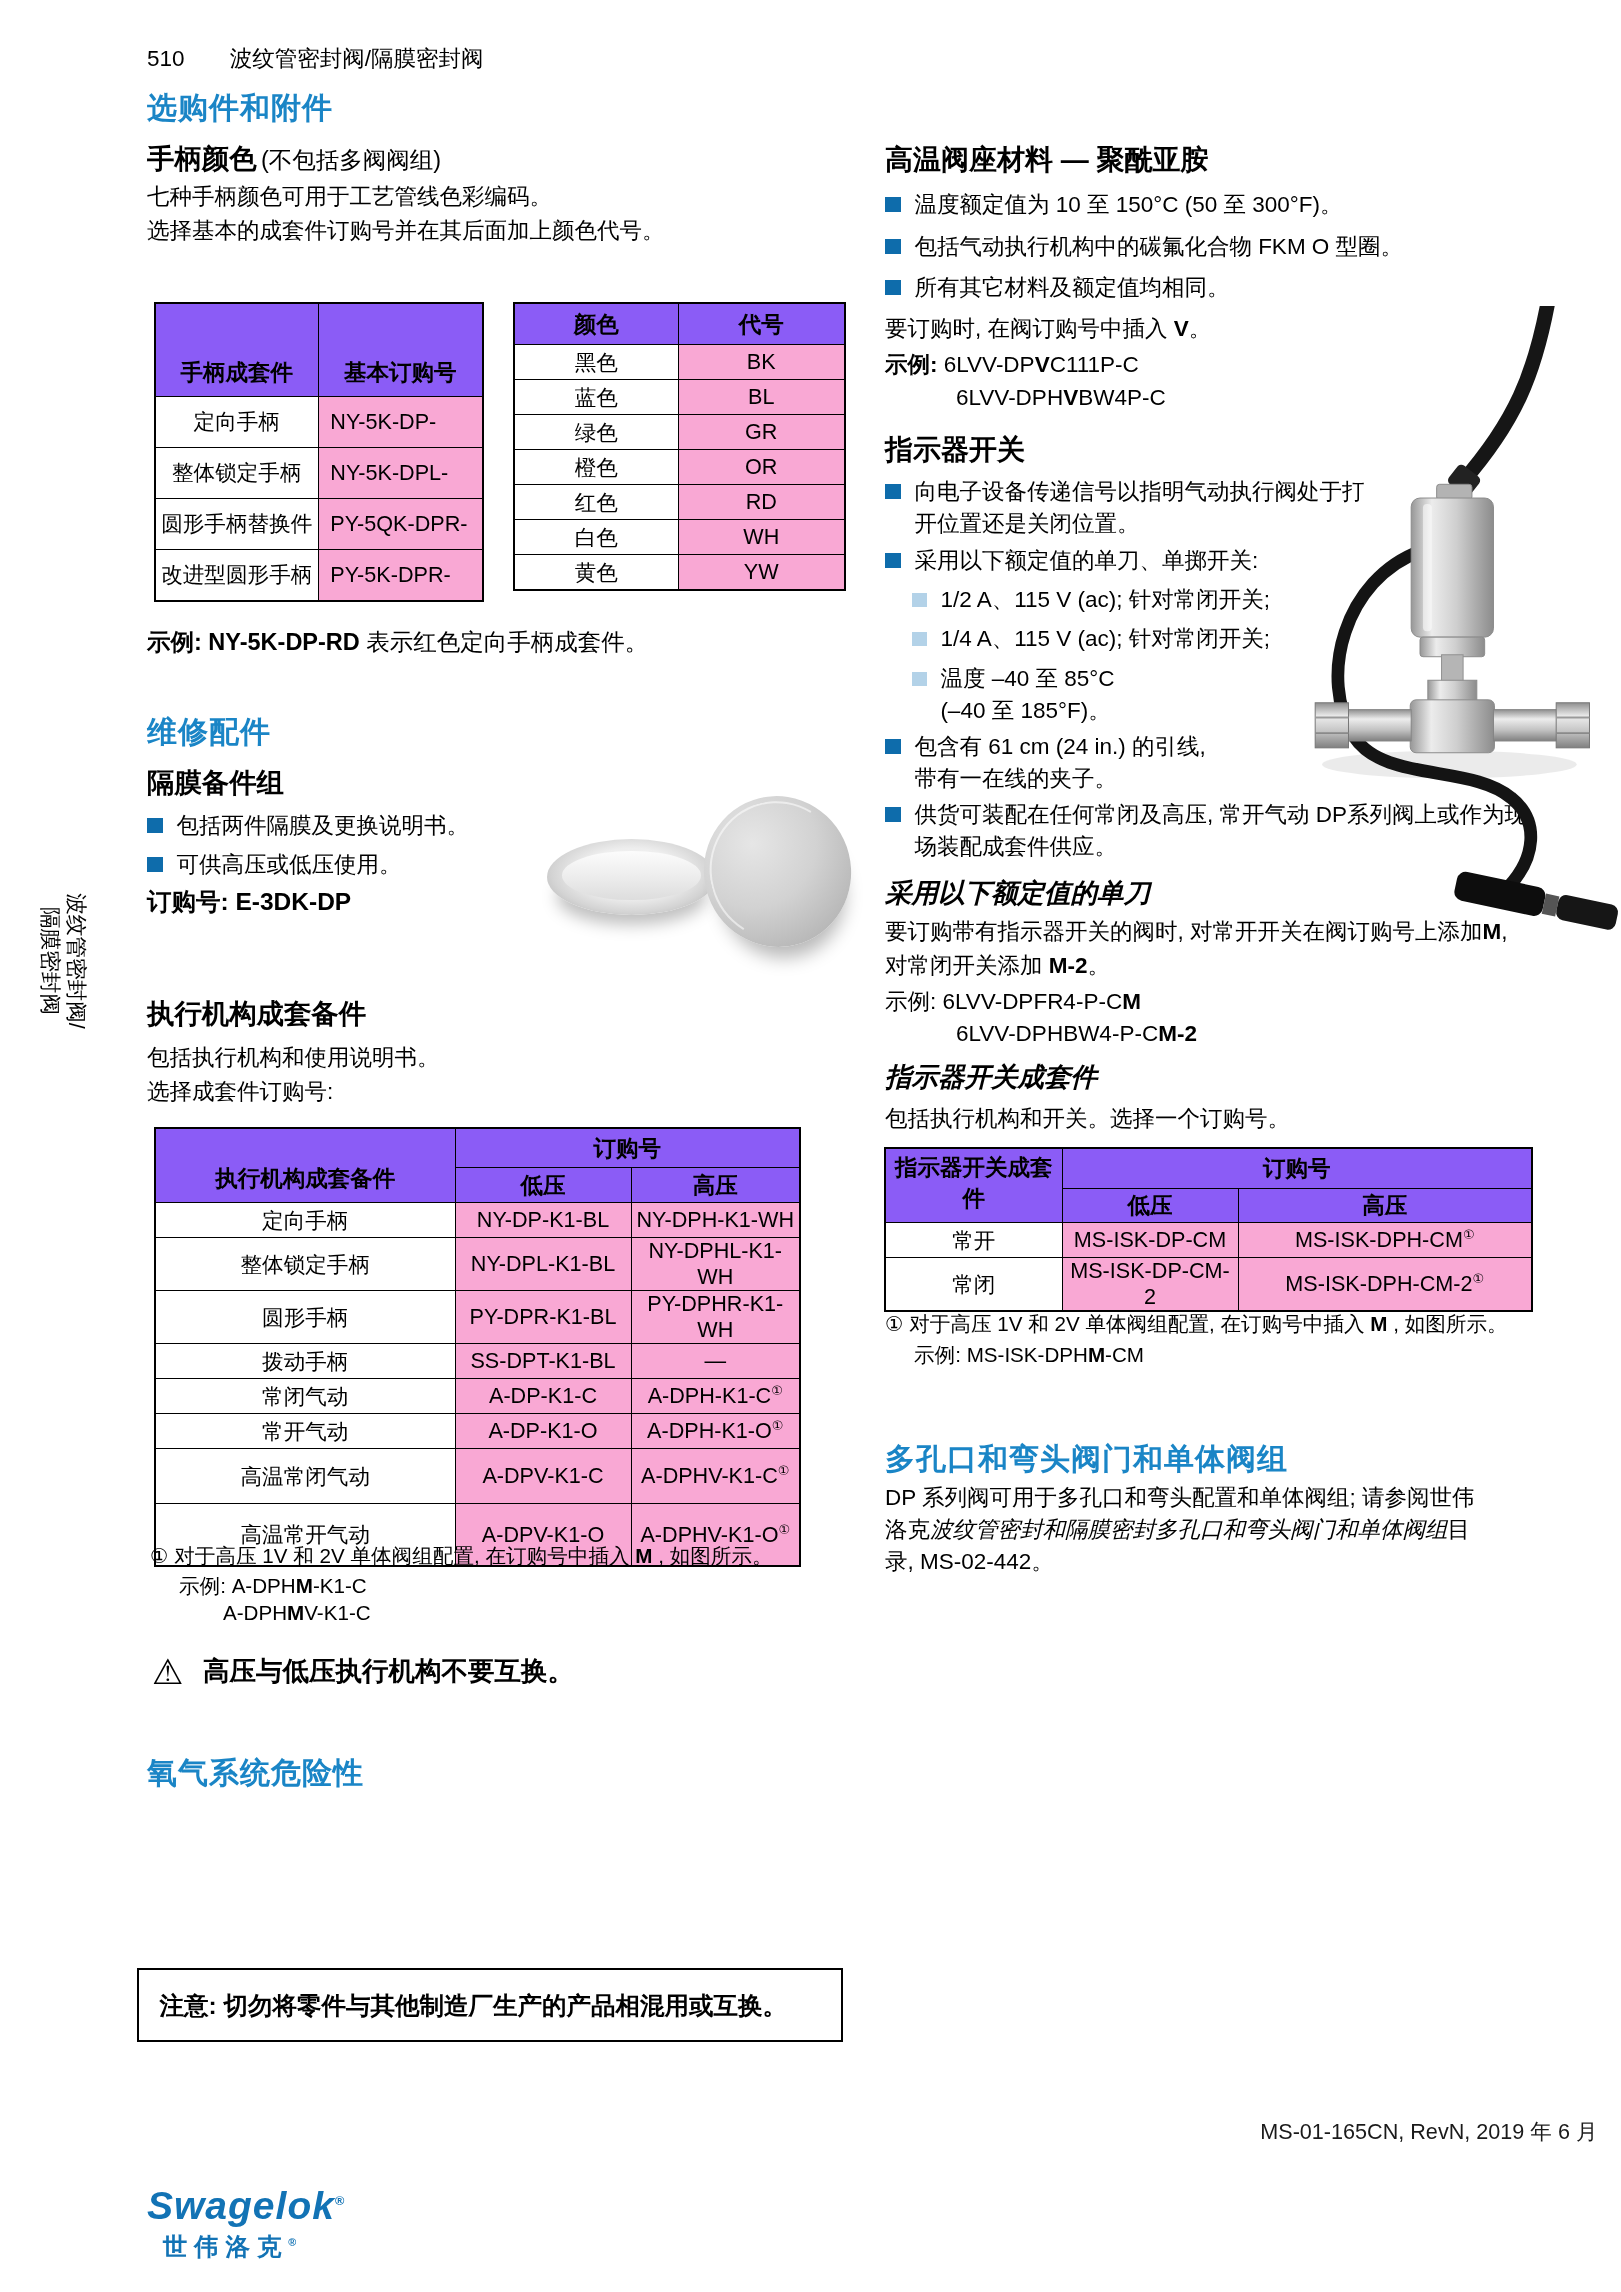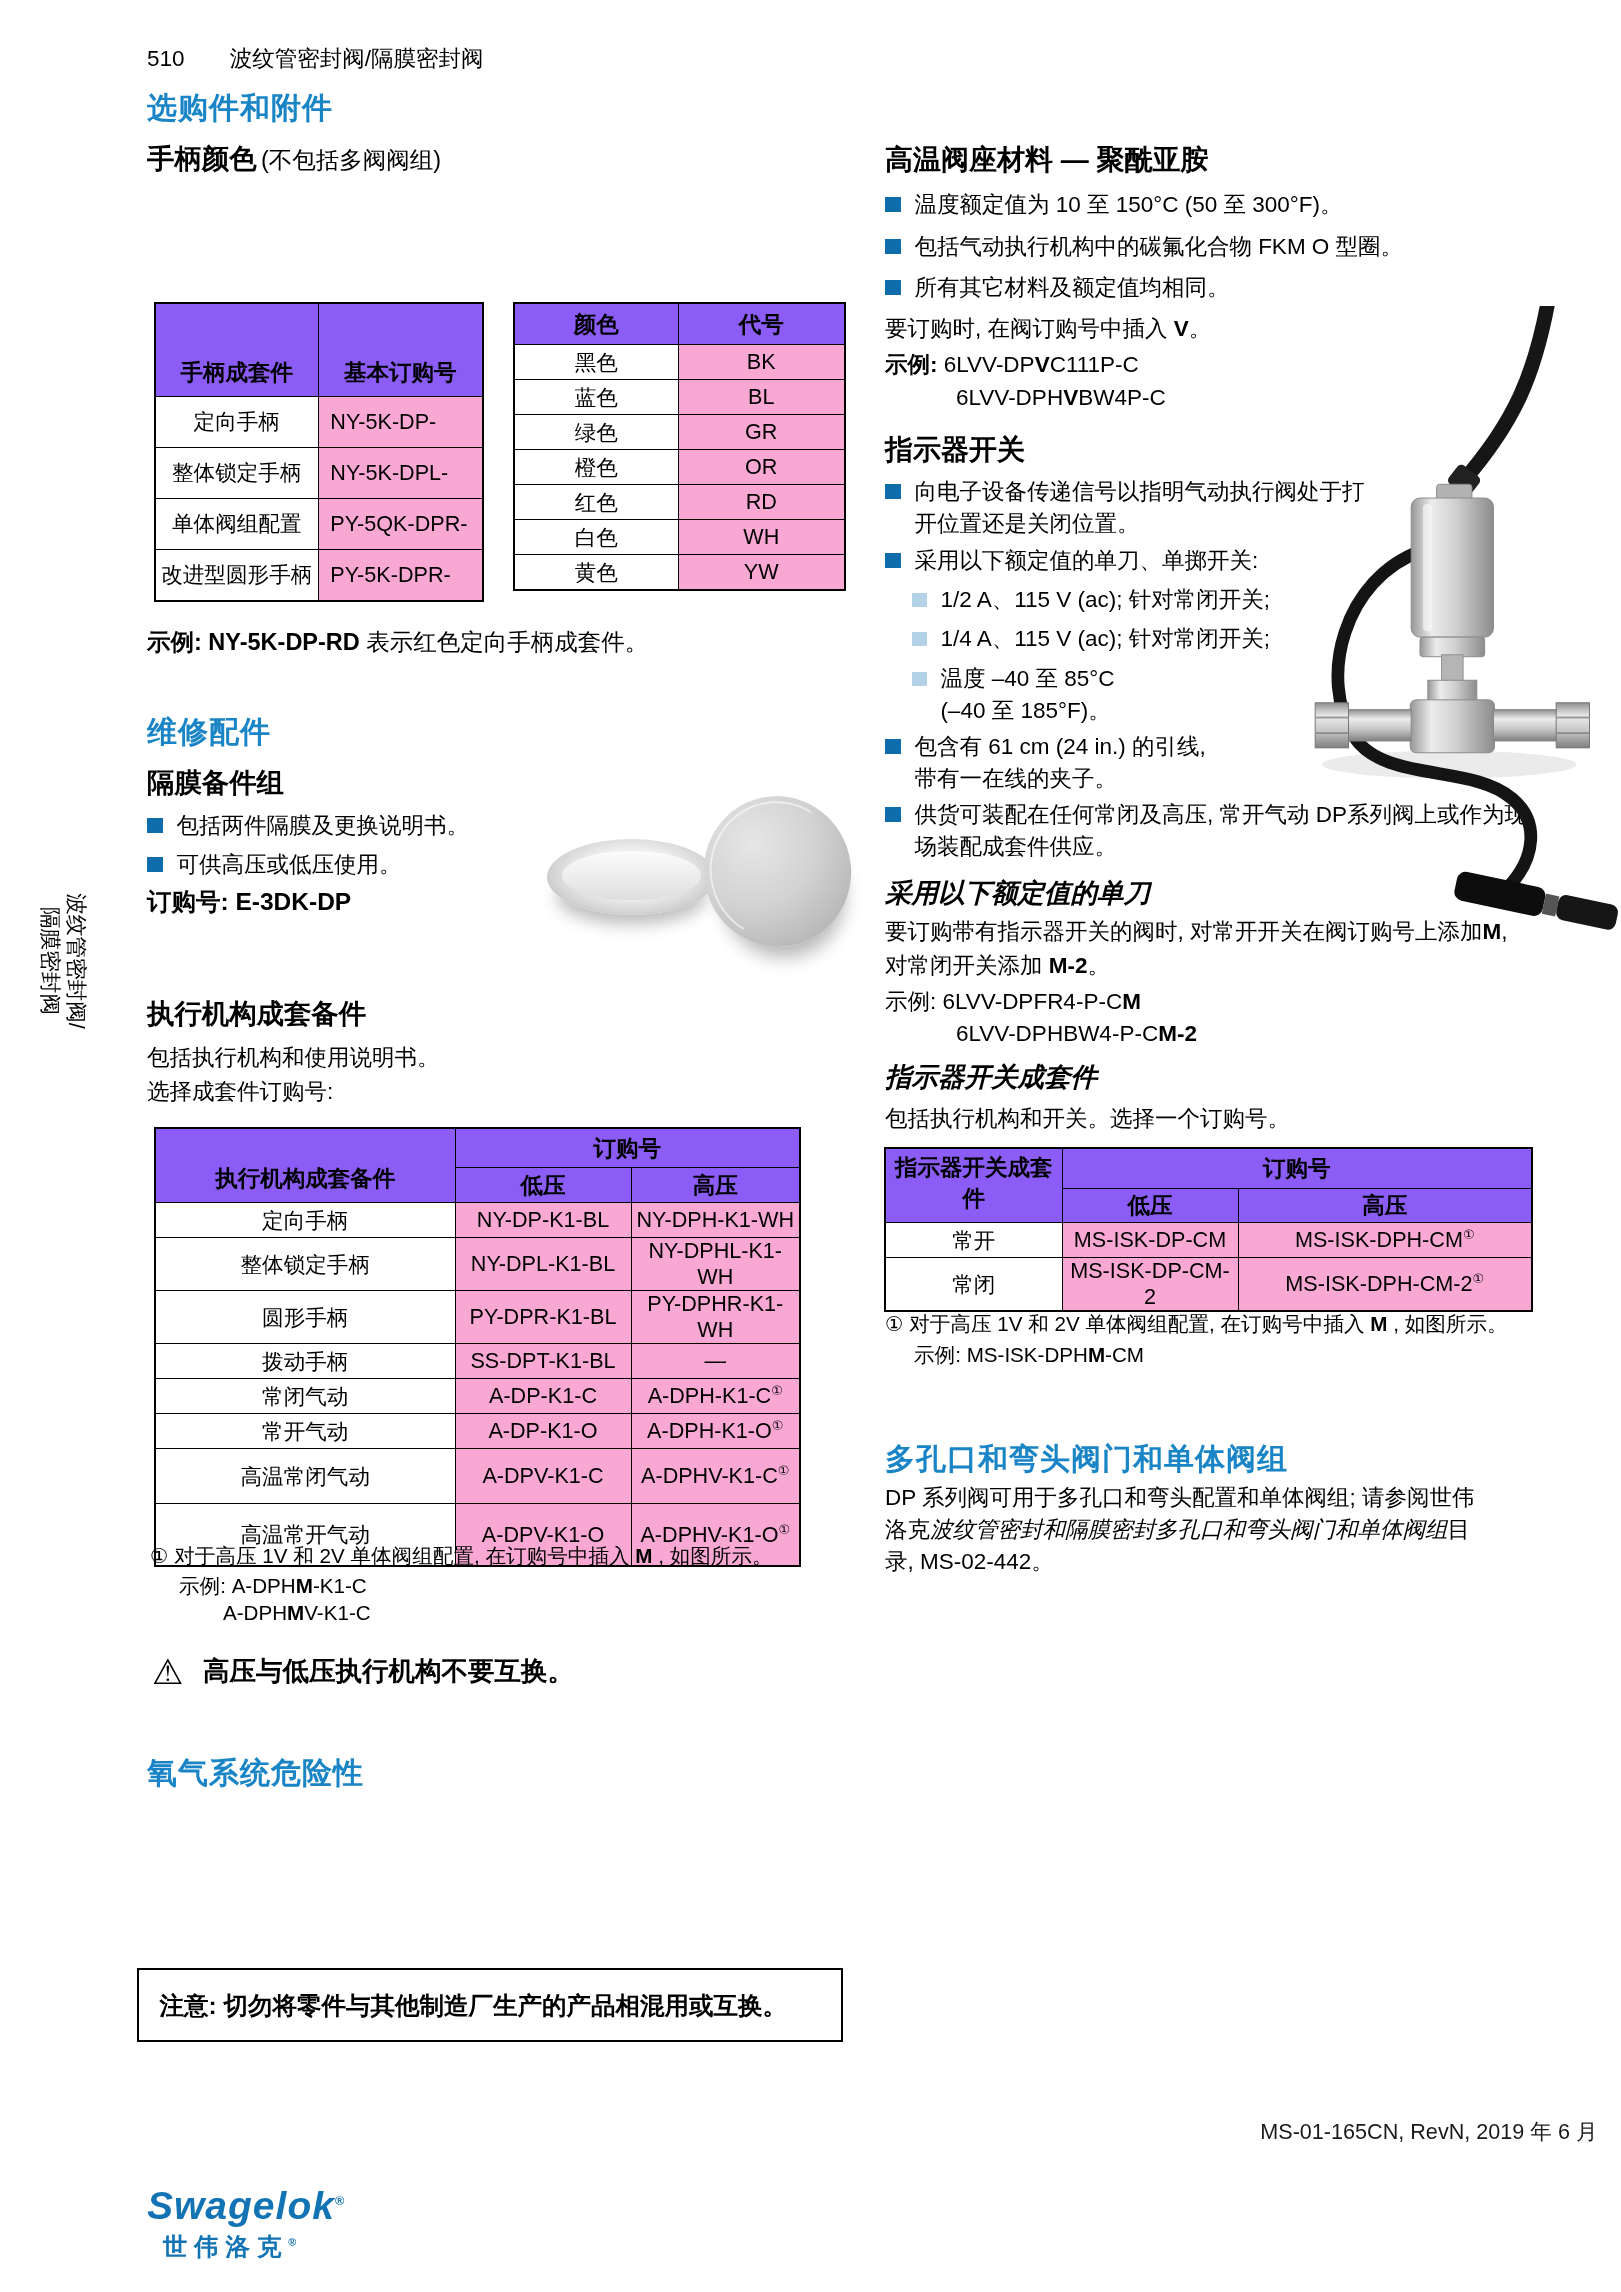--- a/index.html
+++ b/index.html
@@ -84,20 +84,24 @@
     <span class="num">510</span>
     <span>波纹管密封阀/隔膜密封阀</span>
   </div>
 
   <div class="abs h-blue" style="left:147px;top:88px;">选购件和附件</div>
 
   <div class="abs" style="left:147px;top:141px;">
     <span class="h-sec">手柄颜色</span>
     <span class="t" style="font-size:23.5px;">(不包括多阀阀组)</span>
   </div>
+  <div class="abs t" style="left:147px;top:180px;">
+    <div>七种手柄颜色可用于工艺管线色彩编码。</div>
+    <div>选择基本的成套件订购号并在其后面加上颜色代号。</div>
+  </div>
 
   <table class="abs tbl handle-tbl" style="left:154px;top:302px;width:327px;">
     <colgroup>
         <col style="width:163px;">
         <col style="width:165px;">
       </colgroup>
     <thead>
       <tr>
         <th class="bottom">手柄成套件</th>
         <th class="bottom">基本订购号</th>
@@ -106,21 +110,21 @@
     <tbody>
       <tr>
           <td>定向手柄</td>
           <td class="gray left">NY-5K-DP-</td>
         </tr>
       <tr>
           <td>整体锁定手柄</td>
           <td class="gray left">NY-5K-DPL-</td>
         </tr>
       <tr>
-          <td>单体阀组配置</td>
+          <td>圆形手柄替换件</td>
           <td class="gray left">PY-5QK-DPR-</td>
         </tr>
       <tr>
           <td>改进型圆形手柄</td>
           <td class="gray left">PY-5K-DPR-</td>
         </tr>
     </tbody>
   </table>
 
   <table class="abs tbl color-tbl" style="left:513px;top:302px;width:330px;">

